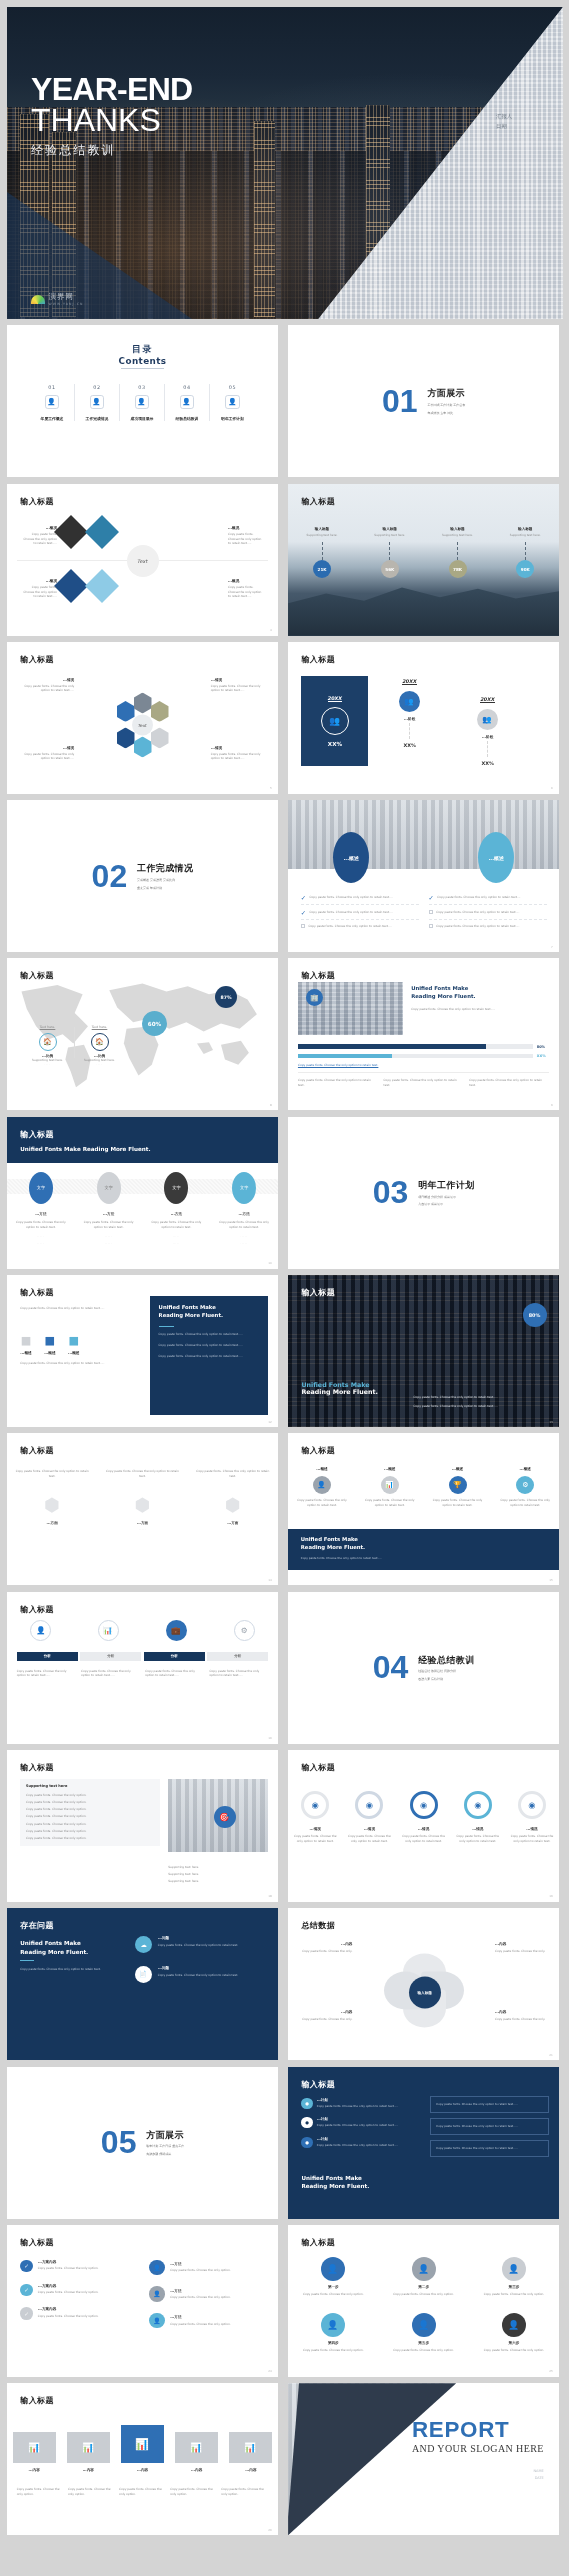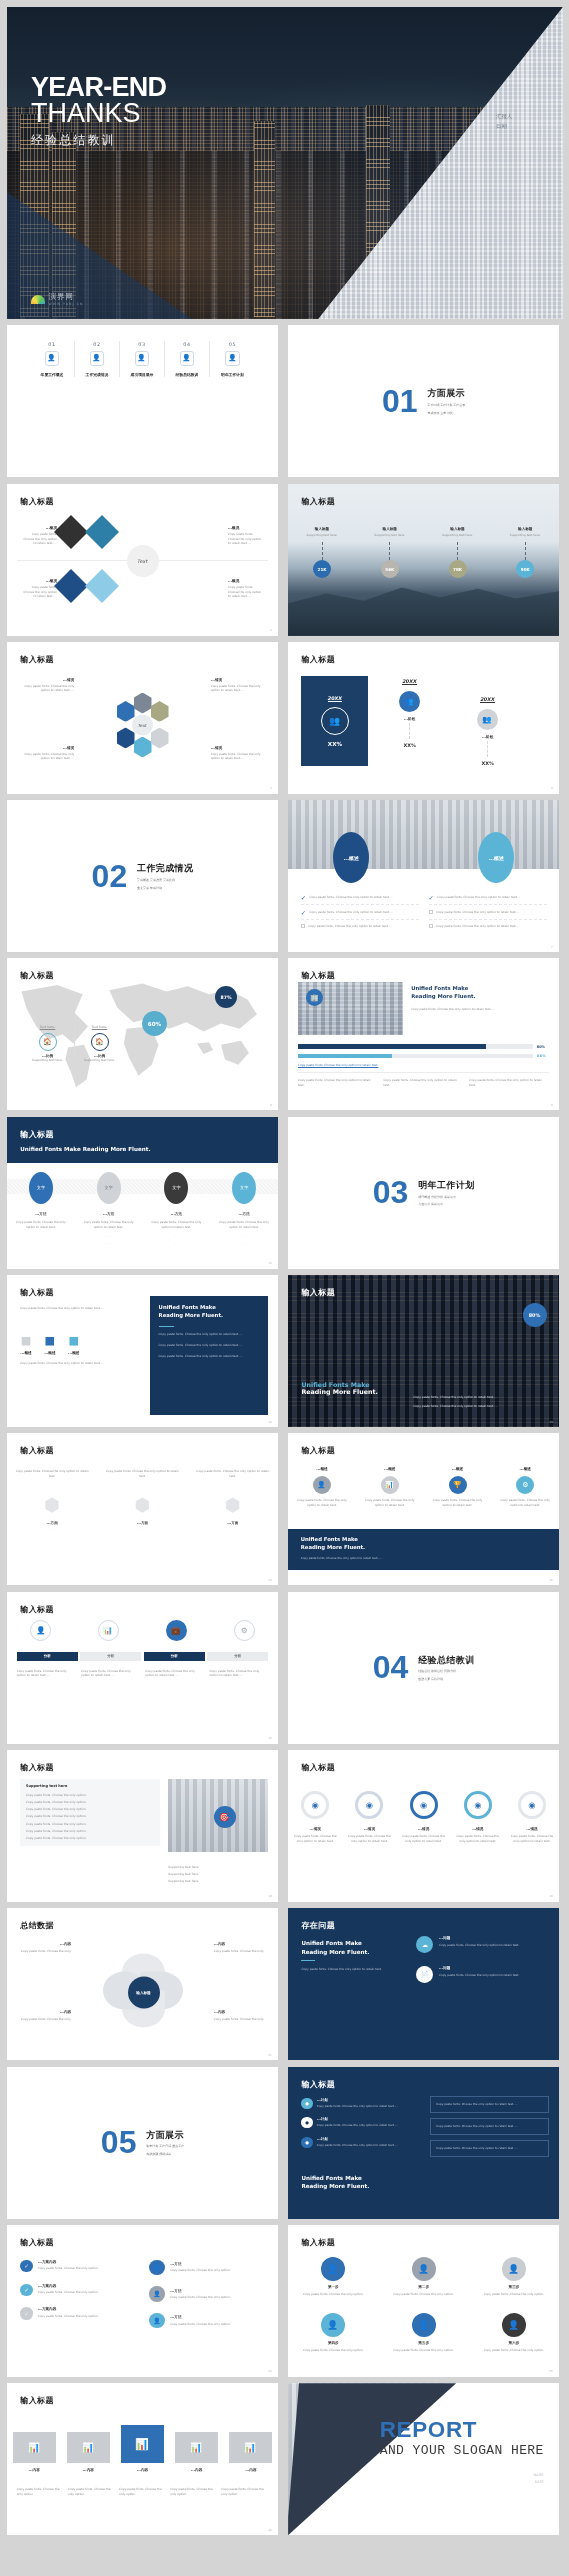--- a/index.html
+++ b/index.html
@@ -61,21 +61,21 @@
       repeating-linear-gradient(90deg, rgba(255,255,255,.5) 0 2.1px, rgba(190,198,208,.35) 2.1px 4.9px),
       repeating-linear-gradient(0deg, rgba(255,255,255,.35) 0 1.4px, rgba(170,180,192,.25) 1.4px 4.2px);
   }
   .cover .ltri {
     position:absolute; left:0; top:45%; width:52%; height:55%;
     clip-path: polygon(0 26%, 0 100%, 64% 100%);
     background: rgba(24,56,96,.55);
   }
   .cover .title-wrap { position: absolute; left: 24px; top: 67px; z-index: 5; }
   .cover h1 {
-    font-size: 27px; line-height: .97; font-weight: 700; color: #fff;
+    font-size: 32px; line-height: .97; font-weight: 700; color: #fff;
     letter-spacing: -0.7px; font-family: "Liberation Sans", sans-serif;
   }
   .cover h1 .l2 { font-weight: 400; letter-spacing: 0px; }
   .cover .sub {
     margin-top: 5.6px; font-size: 12px; color: #f0f2f5; letter-spacing: 2.1px;
     font-family: "DejaVu Sans", sans-serif;
   }
   .cover .meta {
     position: absolute; right: 51px; top: 104px; z-index: 6;
     text-align: left; color: #6d7883; font-size: 5.3px; line-height: 1.9;
@@ -203,20 +203,25 @@
       <div class="txt">
         <span>演界网</span>
         <small>WWW.YANJ.CN</small>
       </div>
     </div>
   </div>
 
   <div class="grid">
 
     <div class="slide">
+      <div class="toc-head">
+        <div class="cn">目录</div>
+        <div class="en">Contents</div>
+        <div class="rule"></div>
+      </div>
       <div class="toc-row">
         <div class="toc-item">
           <div class="n">01</div>
           <div class="bx">👤</div>
           <div class="lb">年度工作概述</div>
         </div>
         <div class="toc-item">
           <div class="n">02</div>
           <div class="bx">👤</div>
           <div class="lb">工作完成情况</div>
@@ -714,50 +719,20 @@
           <div class="body-txt" style="margin-top:3.5px">Copy paste fonts. Choose the only option to retain text.</div>
         </div>
         <div style="width:45px;">
           <div class="sm-lbl">...情况</div>
           <div class="body-txt" style="margin-top:3.5px">Copy paste fonts. Choose the only option to retain text.</div>
         </div>
       </div>
       <div class="pg">19</div>
     </div>
 
-    <div class="slide">
-      <div class="st">总结数据</div>
-      <div style="position:absolute;left:50%;top:84px;transform:translate(-50%,-50%);width:84px;height:77px;">
-        <div class="circle" style="position:absolute;left:27px;top:22.4px;width:32px;height:32px;background:#1c3f68;font-size:3.6px;font-weight:700;flex-direction:column;z-index:3;">
-          <span>输入标题</span>
-        </div>
-        <div style="position:absolute;left:21px;top:0;width:43px;height:38px;border-radius:50% 50% 50% 10%;background:#e7e9ec;"></div>
-        <div style="position:absolute;left:39px;top:18px;width:43px;height:38px;border-radius:10% 50% 50% 50%;background:#dfe2e6;"></div>
-        <div style="position:absolute;left:21px;top:36px;width:43px;height:38px;border-radius:50% 10% 50% 50%;background:#e7e9ec;"></div>
-        <div style="position:absolute;left:2.8px;top:18px;width:43px;height:38px;border-radius:50% 50% 10% 50%;background:#dfe2e6;"></div>
-      </div>
-      <div style="position:absolute;left:11.2px;top:34px;width:53px;text-align:right;">
-        <div class="sm-lbl">...内容</div>
-        <div class="body-txt" style="margin-top:2.8px">Copy paste fonts. Choose the only.</div>
-      </div>
-      <div style="position:absolute;right:11.2px;top:34px;width:53px;">
-        <div class="sm-lbl">...内容</div>
-        <div class="body-txt" style="margin-top:2.8px">Copy paste fonts. Choose the only.</div>
-      </div>
-      <div style="position:absolute;left:11.2px;top:102px;width:53px;text-align:right;">
-        <div class="sm-lbl">...内容</div>
-        <div class="body-txt" style="margin-top:2.8px">Copy paste fonts. Choose the only.</div>
-      </div>
-      <div style="position:absolute;right:11.2px;top:102px;width:53px;">
-        <div class="sm-lbl">...内容</div>
-        <div class="body-txt" style="margin-top:2.8px">Copy paste fonts. Choose the only.</div>
-      </div>
-      <div class="pg">21</div>
-    </div>
-
     <div class="slide" style="background:#16365c;">
       <div class="st w">存在问题</div>
       <div style="position:absolute;left:13.3px;top:31px;font-size:5.6px;font-weight:700;color:#fff;line-height:1.5;">
         <div>Unified Fonts Make</div>
         <div>Reading More Fluent.</div>
       </div>
       <div style="width:14px;height:0.7px;background:#5bb4d6;position:absolute;left:13.3px;top:52px;"></div>
       <div style="position:absolute;left:13.3px;top:59px;width:91px;font-size:2.9px;color:#b9c6d6;line-height:1.9;">Copy paste fonts. Choose the only option to retain text.</div>
       <div style="position:absolute;right:9.8px;top:28px;width:133px;">
         <div style="display:flex;align-items:flex-start;gap:5.6px;margin-bottom:12.6px;">
@@ -768,20 +743,50 @@
           </div>
         </div>
         <div style="display:flex;align-items:flex-start;gap:5.6px;">
           <div class="circle" style="width:17px;height:17px;background:#fff;color:#16365c;font-size:6.3px;flex:none;">📄</div>
           <div>
             <div style="font-size:3.6px;font-weight:700;color:#fff;">...问题</div>
             <div style="font-size:2.9px;color:#b9c6d6;margin-top:2.8px;line-height:1.8;">Copy paste fonts. Choose the only option to retain text.</div>
           </div>
         </div>
       </div>
+    </div>
+
+    <div class="slide">
+      <div class="st">总结数据</div>
+      <div style="position:absolute;left:50%;top:84px;transform:translate(-50%,-50%);width:84px;height:77px;">
+        <div class="circle" style="position:absolute;left:27px;top:22.4px;width:32px;height:32px;background:#1c3f68;font-size:3.6px;font-weight:700;flex-direction:column;z-index:3;">
+          <span>输入标题</span>
+        </div>
+        <div style="position:absolute;left:21px;top:0;width:43px;height:38px;border-radius:50% 50% 50% 10%;background:#e7e9ec;"></div>
+        <div style="position:absolute;left:39px;top:18px;width:43px;height:38px;border-radius:10% 50% 50% 50%;background:#dfe2e6;"></div>
+        <div style="position:absolute;left:21px;top:36px;width:43px;height:38px;border-radius:50% 10% 50% 50%;background:#e7e9ec;"></div>
+        <div style="position:absolute;left:2.8px;top:18px;width:43px;height:38px;border-radius:50% 50% 10% 50%;background:#dfe2e6;"></div>
+      </div>
+      <div style="position:absolute;left:11.2px;top:34px;width:53px;text-align:right;">
+        <div class="sm-lbl">...内容</div>
+        <div class="body-txt" style="margin-top:2.8px">Copy paste fonts. Choose the only.</div>
+      </div>
+      <div style="position:absolute;right:11.2px;top:34px;width:53px;">
+        <div class="sm-lbl">...内容</div>
+        <div class="body-txt" style="margin-top:2.8px">Copy paste fonts. Choose the only.</div>
+      </div>
+      <div style="position:absolute;left:11.2px;top:102px;width:53px;text-align:right;">
+        <div class="sm-lbl">...内容</div>
+        <div class="body-txt" style="margin-top:2.8px">Copy paste fonts. Choose the only.</div>
+      </div>
+      <div style="position:absolute;right:11.2px;top:102px;width:53px;">
+        <div class="sm-lbl">...内容</div>
+        <div class="body-txt" style="margin-top:2.8px">Copy paste fonts. Choose the only.</div>
+      </div>
+      <div class="pg">21</div>
     </div>
 
     <div class="slide">
       <div class="sec">
         <div class="num">05</div>
         <div class="txt">
           <h3>方面展示</h3>
           <p>明年计划  工作目标  重点工作</p>
           <p>实施步骤  预期成果</p>
         </div>
@@ -948,21 +953,21 @@
       <div class="pg">26</div>
     </div>
 
     <div class="slide">
       <div class="thx-wrap">
         <div class="thx-img photo-gray"></div>
         <div class="thx-band"></div>
       </div>
       <div style="position:absolute;right:15.4px;top:34px;text-align:left;">
         <div style="font-size:22.4px;font-weight:800;color:#2f6fb4;letter-spacing:0.7px;font-family:'Liberation Sans',sans-serif;">REPORT</div>
-        <div style="font-size:13px;color:#3a3a3a;letter-spacing:0.4px;font-family:Liberation Mono, monospace;">AND YOUR SLOGAN HERE</div>
+        <div style="font-size:10px;color:#3a3a3a;letter-spacing:0.4px;font-family:Liberation Serif, serif;">AND YOUR SLOGAN HERE</div>
         <div style="margin-top:14px;text-align:right;font-size:3.5px;color:#b6bcc3;line-height:2;">
           <div>NAME</div>
           <div>DATE</div>
         </div>
       </div>
     </div>
 
   </div>
 </div>
 

